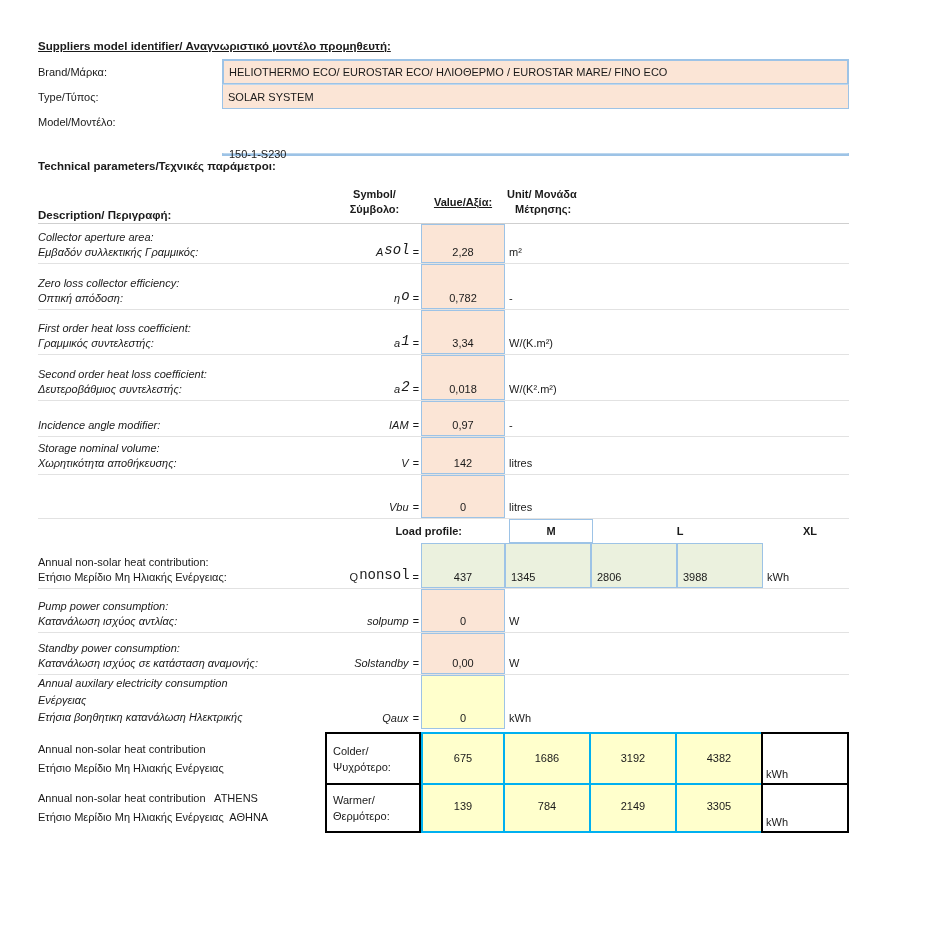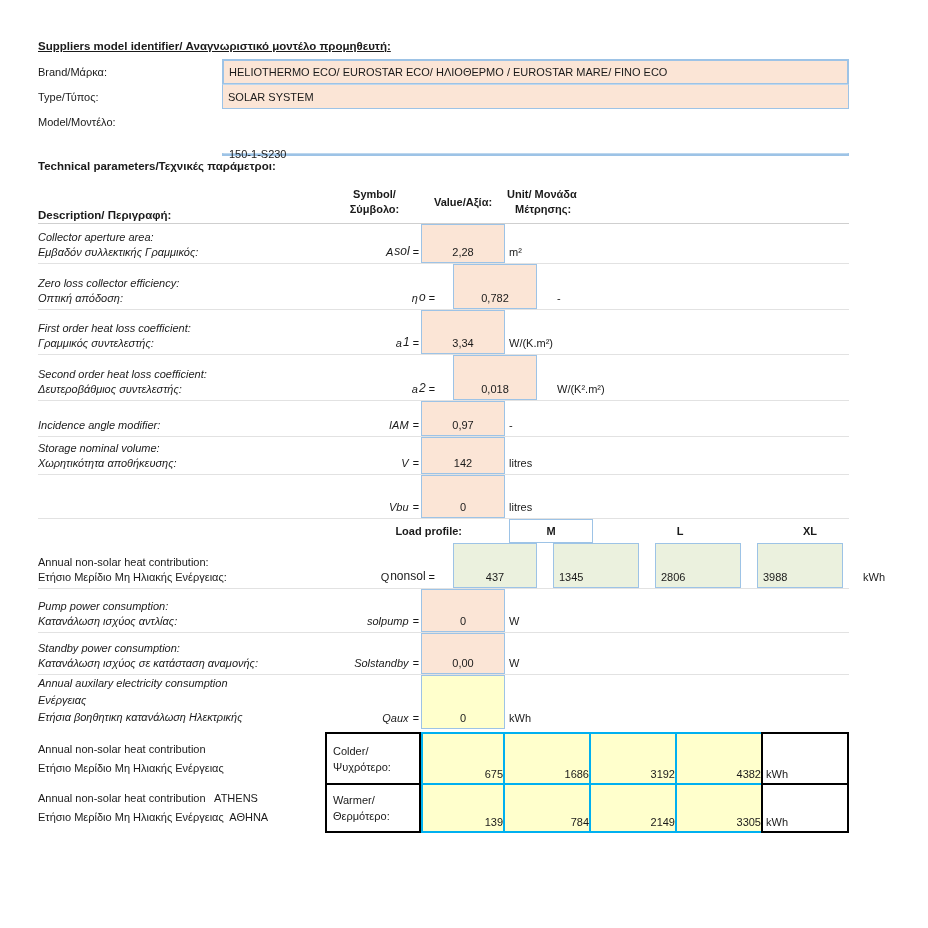--- a/index.html
+++ b/index.html
@@ -28,36 +28,36 @@
   .id-row + .id-row .id-value{border-top:1px solid var(--blue-soft);margin-top:-0px;}
   .id-table .id-row:first-child .id-value{border-width:2px 2px 1px 2px;}
   .id-table .id-row:last-child .id-value{border-width:1px 2px 2px 2px;margin-top:44px;}
 
   .tech-heading{margin-top:26px;}
 
   
   .ptable{margin-top:10px;width:811px;}
   .trow{display:grid;grid-template-columns:290px 93px 84px 86px 86px 86px 86px;}
   .sep{border-bottom:1px solid var(--sep);}
-  .h40{height:40px;} .h46{height:46px;gap:16px;} .h45{height:45px;} .h36{height:36px;}
+  .h40{height:40px;} .h46{height:46px;} .h45{height:45px;} .h36{height:36px;}
   .h38{height:38px;} .h44{height:44px;} .h24{height:24px;gap:44px;} .h42{height:42px;} .h52{height:52px;}
   .hd{height:43px;border-bottom:1px solid #cfcfcf;}
   .hd .dh{grid-column:1;display:flex;align-items:flex-end;padding-bottom:2px;font-weight:bold;font-size:11.5px;}
   .hd .sh{grid-column:2;display:flex;flex-direction:column;align-items:center;justify-content:center;font-weight:bold;line-height:15px;}
-  .hd .vh{grid-column:3;display:flex;align-items:center;justify-content:center;font-weight:bold;}
+  .hd .vh{grid-column:3;display:flex;align-items:center;justify-content:center;font-weight:bold;text-decoration:underline;}
   .hd .uh{grid-column:4 / span 2;display:flex;flex-direction:column;align-items:flex-start;justify-content:center;font-weight:bold;line-height:15px;padding-left:2px;}
   .uh span{width:100%;text-align:left;}
   .uh span:last-child{padding-left:8px;}
 
   .desc{grid-column:1 / span 2;display:flex;flex-direction:column;justify-content:flex-end;padding-bottom:3px;line-height:15px;z-index:1;}
   .it{font-style:italic;}
   .sym{grid-column:2;display:flex;justify-content:flex-end;align-items:flex-end;padding:0 2px 5px 0;white-space:nowrap;z-index:2;background:transparent;}
   .trow .sym{grid-row:1;grid-column:2;}
   .trow .desc{grid-row:1;}
-  sub{font-size:12px;margin-left:1px;}
+  sub{font-size:14px;margin-left:1px;font-family:Liberation Mono, monospace;}
   .eq{margin-left:3px;}
   .vcell{grid-column:3;grid-row:1;border:1px solid var(--blue);display:flex;justify-content:center;align-items:flex-end;padding-bottom:4px;}
   .peach{background:var(--peach);}
   .greenc{background:var(--green);}
   .yellowc{background:var(--yellow);}
   .unit{grid-column:4 / span 4;grid-row:1;display:flex;align-items:flex-end;padding:0 0 5px 4px;}
 
   
   .lp-label{grid-column:1 / span 2;display:flex;justify-content:flex-end;align-items:center;font-weight:bold;padding-right:3px;}
   .lp-m{grid-column:3;border:1px solid var(--blue);background:#fff;display:flex;align-items:center;justify-content:center;font-weight:bold;}
@@ -69,21 +69,21 @@
   .g-center{justify-content:center;}
   .g-left{justify-content:flex-start;padding-left:5px;}
   .kwh-plain{grid-column:7;display:flex;align-items:flex-end;padding:0 0 5px 4px;}
 
   
   .ctable{margin-top:5px;width:811px;}
   .crow{display:grid;grid-template-columns:290px 93px 84px 86px 86px 86px 86px;}
   .ch1{height:53px;} .ch2{height:48px;}
   .cdesc{grid-column:1;display:flex;flex-direction:column;justify-content:center;line-height:19px;}
   .zbox{grid-column:2;border:2px solid #000;margin-left:-3px;display:flex;flex-direction:column;justify-content:center;line-height:16px;padding-left:6px;background:#fff;z-index:3;}
-  .cval{background:var(--yellow);border:2px solid var(--cyan);display:flex;justify-content:flex-end;align-items:flex-end;padding-bottom:3px;}
+  .cval{background:var(--yellow);border:2px solid var(--cyan);display:flex;justify-content:center;align-items:flex-end;padding-bottom:19px;}
   .cv3{grid-column:3;} .cv4{grid-column:4;margin-left:-2px;} .cv5{grid-column:5;margin-left:-2px;} .cv6{grid-column:6;margin-left:-2px;}
   .kwh-box{grid-column:7;border:2px solid #000;margin-left:-2px;display:flex;align-items:flex-end;padding:0 0 3px 3px;background:#fff;}
   .crow2 > div{margin-top:-2px;}
   .crow2 .cv4,.crow2 .cv5,.crow2 .cv6{margin-left:-2px;}
 </style>
 </head>
 <body>
 
 <div class="page">
 

